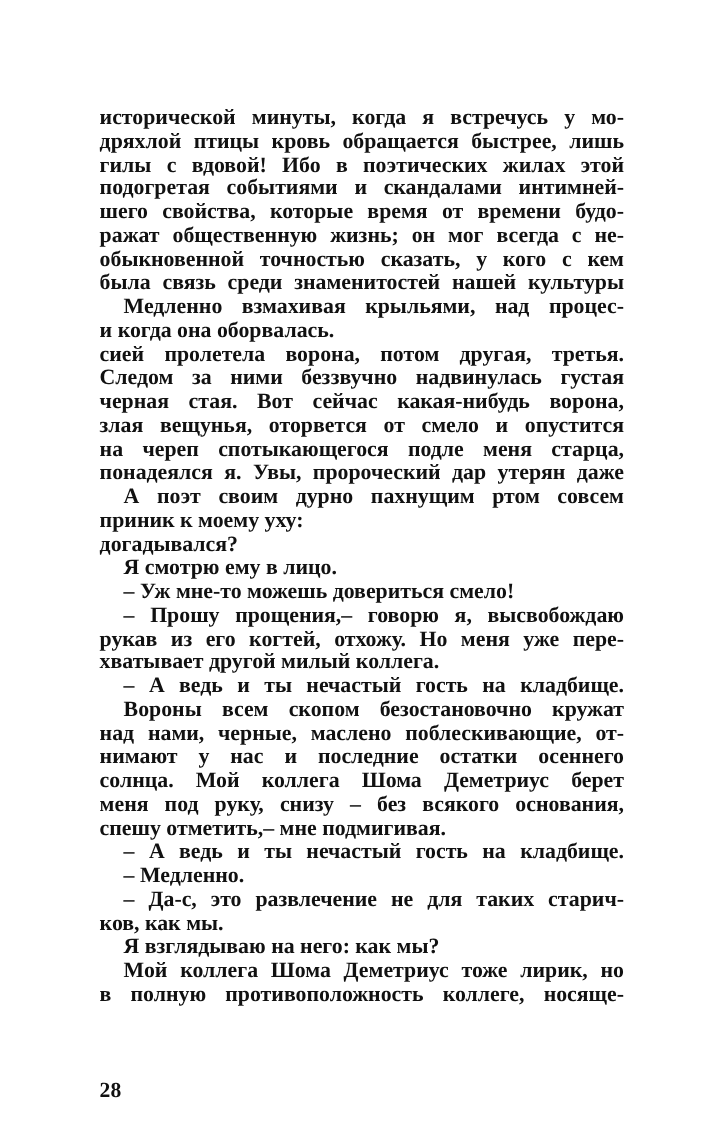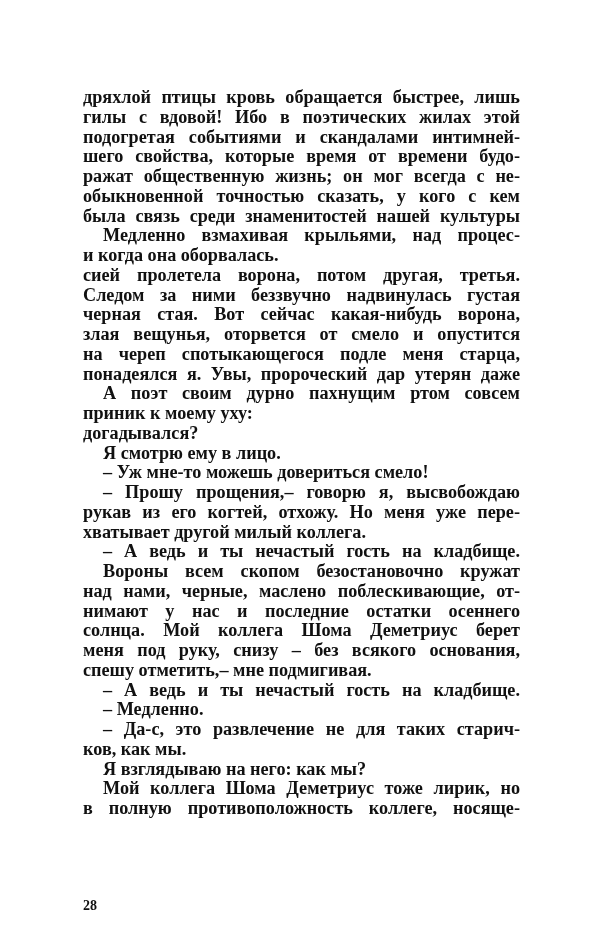--- a/index.html
+++ b/index.html
@@ -13,27 +13,28 @@
   .line {
     display: block; height: 19.75px; white-space: nowrap;
     text-align: justify; text-align-last: justify;
     overflow: visible;
   }
   .line.indent { padding-left: 20px; }
   .line.last { text-align-last: left; }
   .page-number {
     position: absolute; left: 83px; top: 898px;
     font-family: "Liberation Serif", "DejaVu Serif", serif;
-    font-size: 14px; font-weight: bold; color: #111111;
+    font-size: 18px; font-weight: bold; color: #111111;
   }
 </style>
 </head>
 <body>
 
 <div class="page" id="page-body">
+    <span class="line">исторической минуты, когда я встречусь у мо-</span>
     <span class="line">дряхлой птицы кровь обращается быстрее, лишь</span>
     <span class="line">гилы с вдовой! Ибо в поэтических жилах этой</span>
     <span class="line">подогретая событиями и скандалами интимней-</span>
     <span class="line">шего свойства, которые время от времени будо-</span>
     <span class="line">ражат общественную жизнь; он мог всегда с не-</span>
     <span class="line">обыкновенной точностью сказать, у кого с кем</span>
     <span class="line">была связь среди знаменитостей нашей культуры</span>
     <span class="line indent">Медленно взмахивая крыльями, над процес-</span>
     <span class="line last">и когда она оборвалась.</span>
     <span class="line">сией пролетела ворона, потом другая, третья.</span>

